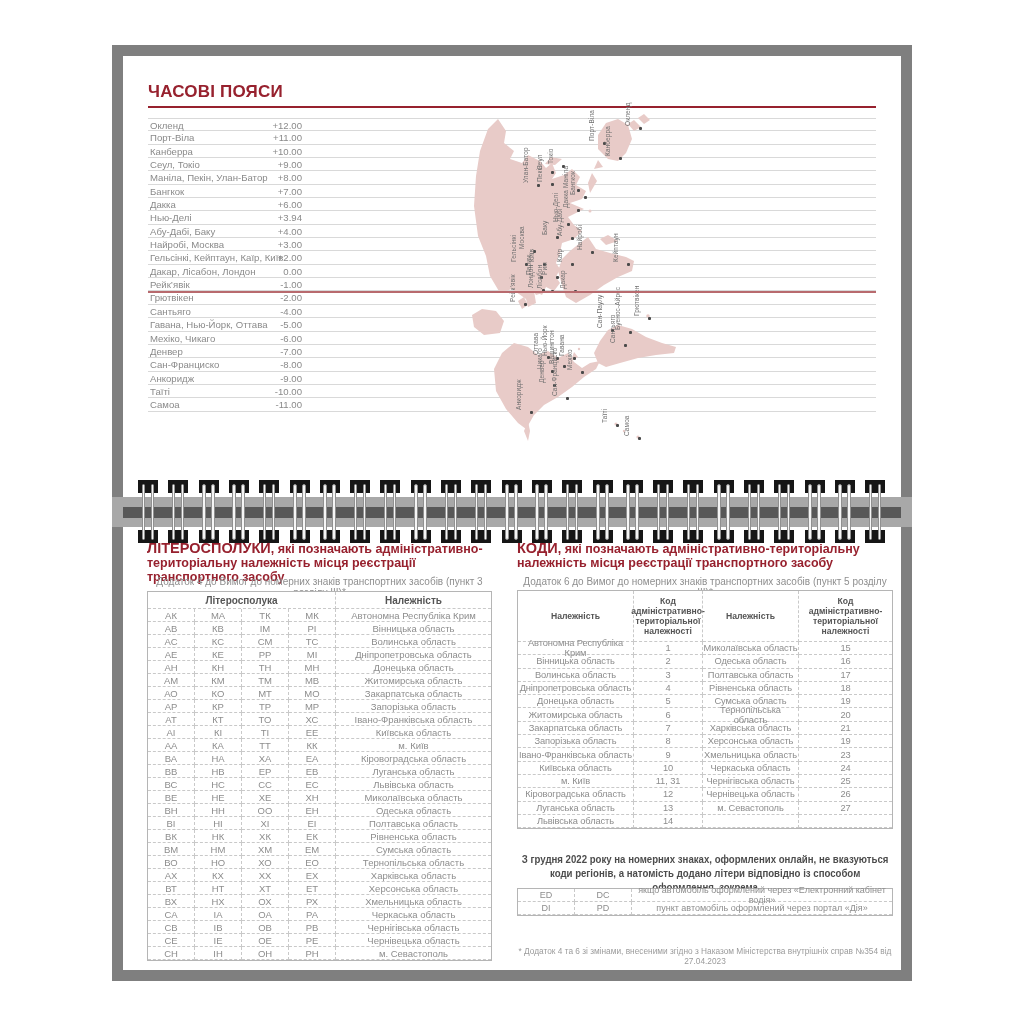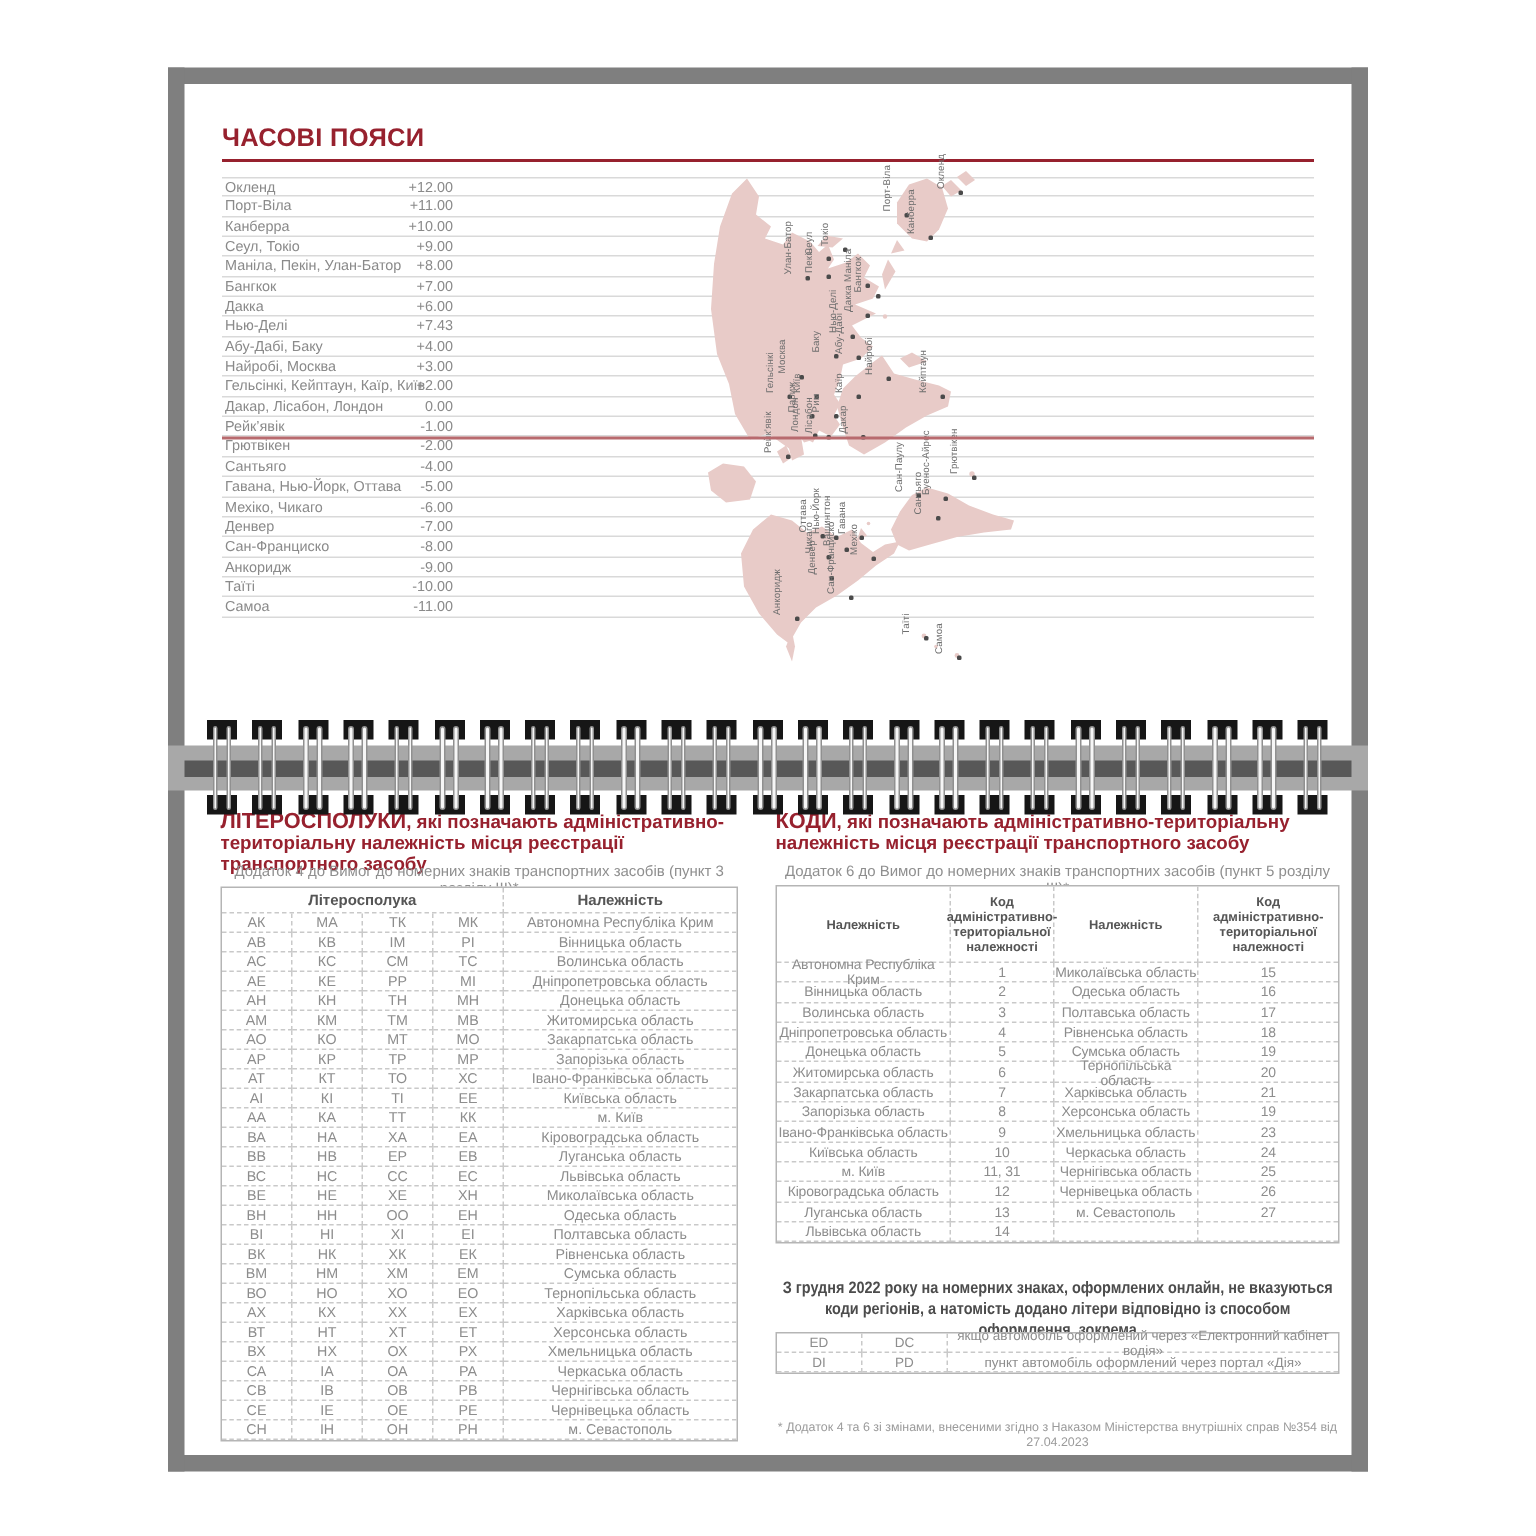--- a/index.html
+++ b/index.html
@@ -202,21 +202,21 @@
       <div class="tz-row">
         <span class="tz-name">Бангкок</span>
         <span class="tz-offset">+7.00</span>
       </div>
       <div class="tz-row">
         <span class="tz-name">Дакка</span>
         <span class="tz-offset">+6.00</span>
       </div>
       <div class="tz-row">
         <span class="tz-name">Нью-Делі</span>
-        <span class="tz-offset">+7.43</span>
+        <span class="tz-offset">+3.94</span>
       </div>
       <div class="tz-row">
         <span class="tz-name">Абу-Дабі, Баку</span>
         <span class="tz-offset">+4.00</span>
       </div>
       <div class="tz-row">
         <span class="tz-name">Найробі, Москва</span>
         <span class="tz-offset">+3.00</span>
       </div>
       <div class="tz-row">

